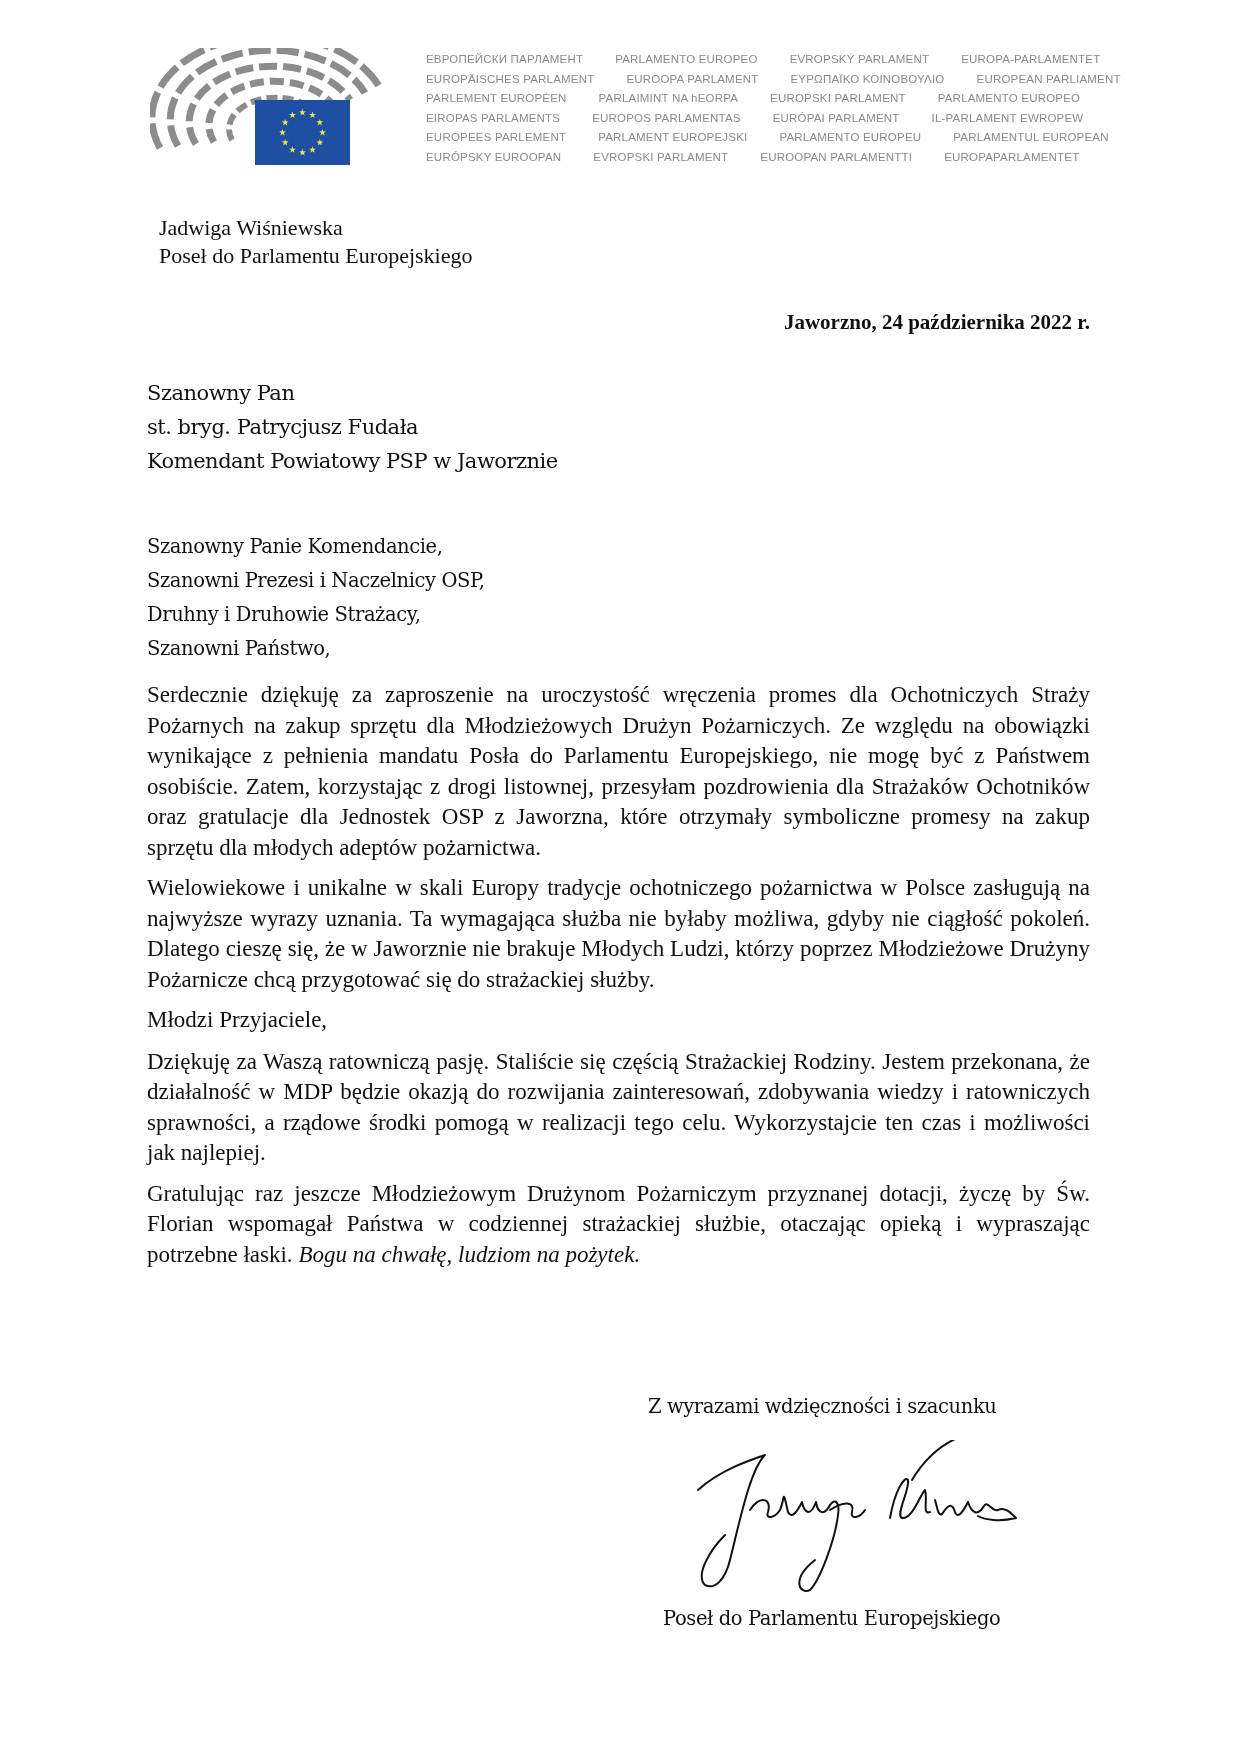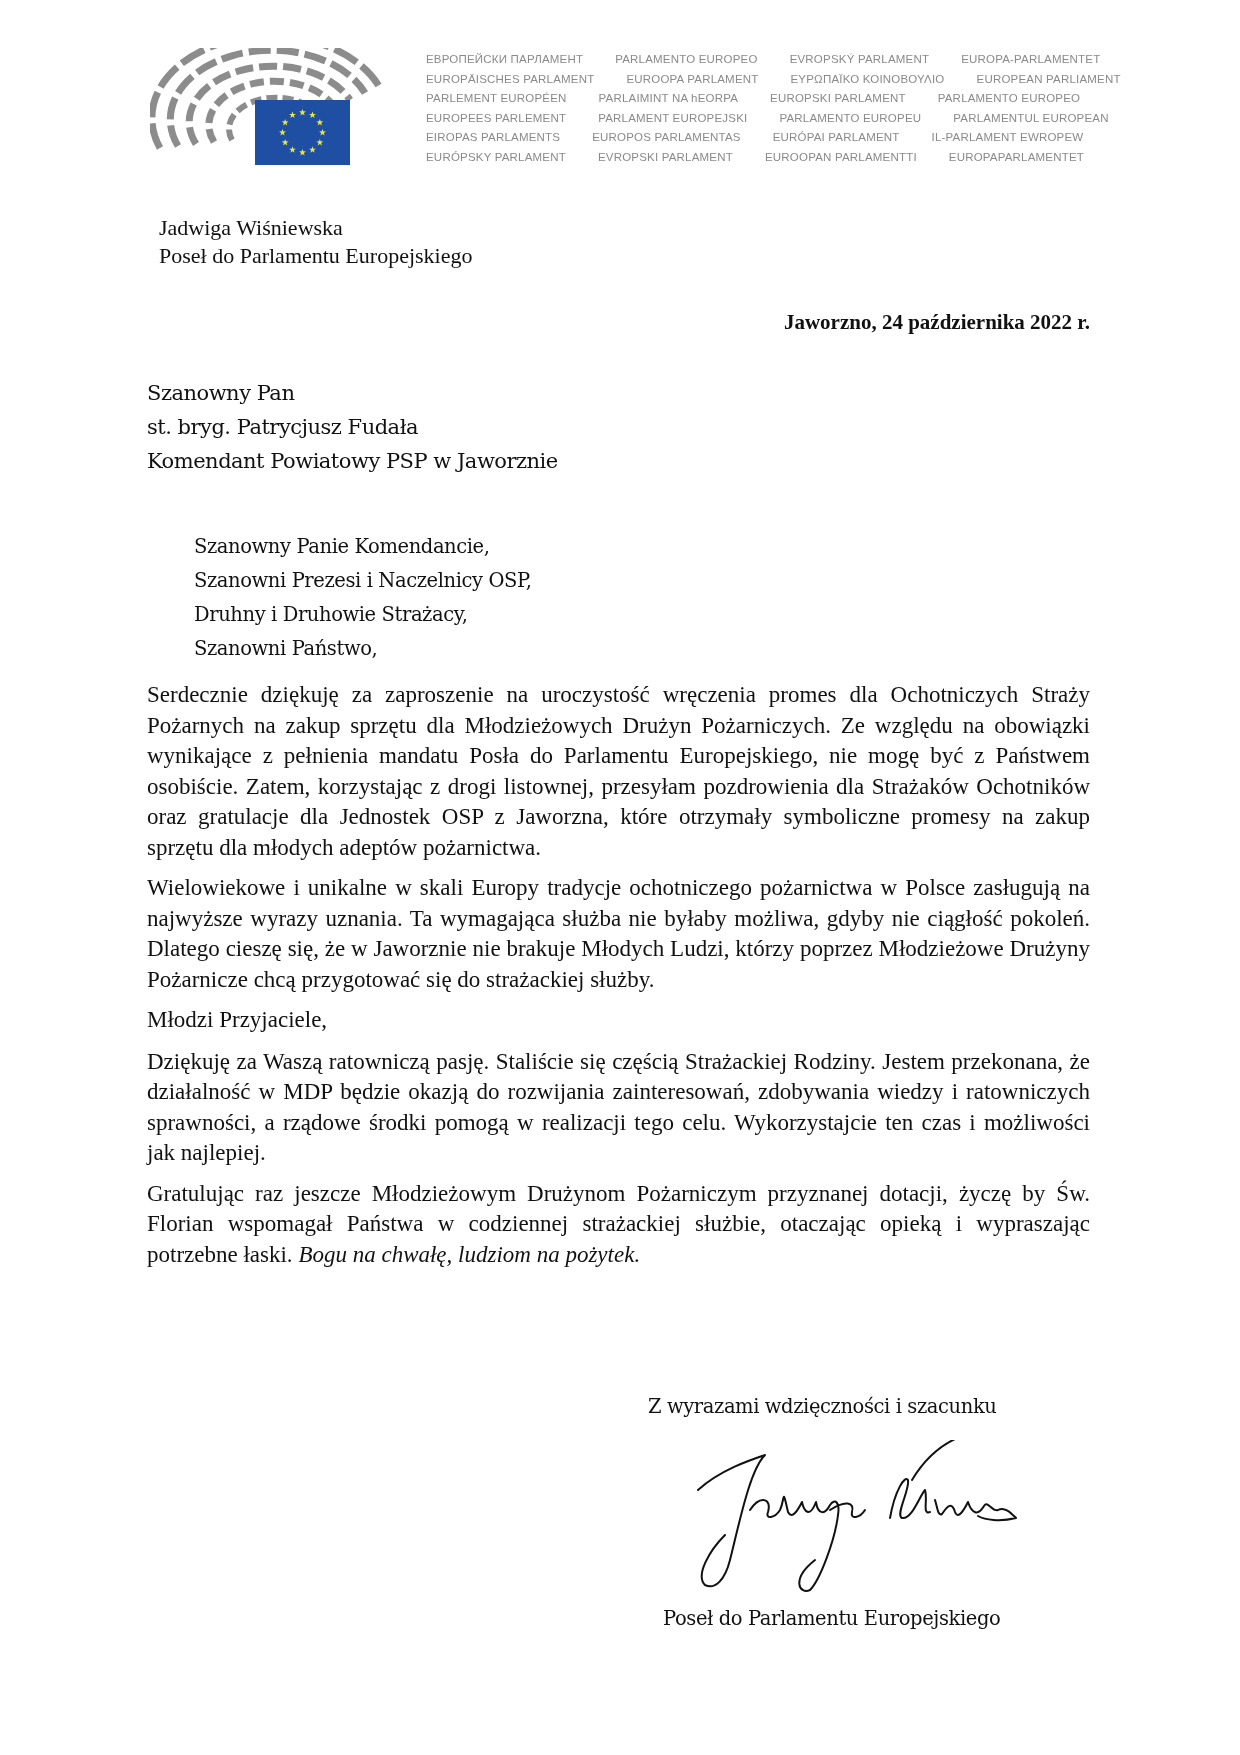--- a/index.html
+++ b/index.html
@@ -11,21 +11,21 @@
                font-family: "Liberation Sans", sans-serif; font-size: 11.5px;
                color: #8a8a8a; letter-spacing: 0.2px; text-align: center; line-height: 19.6px; }
   .lang-row span { margin: 0 16px; white-space: nowrap; }
   .sender { position: absolute; left: 159px; top: 214px; font-family: Liberation Serif, serif;
             font-size: 22px; line-height: 28px; }
   .date { position: absolute; right: 150px; top: 310px; font-family: "Liberation Serif", serif;
           font-size: 21px; font-weight: bold; }
   .recipient { position: absolute; left: 147px; top: 376px; font-family: "DejaVu Serif", serif;
                font-size: 21px; line-height: 34px; letter-spacing: -0.5px; }
   .salutations { position: absolute; left: 147px; top: 530px; font-family: "DejaVu Serif", serif;
-                 font-size: 19.5px; line-height: 34px; letter-spacing: -0.4px; margin-left: 47px; }
+                 font-size: 19.5px; line-height: 34px; letter-spacing: -0.4px; }
   .body { position: absolute; left: 147px; top: 680px; width: 943px;
           font-family: "Liberation Serif", serif; font-size: 23px; line-height: 30.5px; }
   .body p { margin: 0 0 10px 0; text-align: justify; }
   .body p.greeting { margin-bottom: 11px; }
   .body em { font-style: italic; }
   .closing { position: absolute; left: 648px; top: 1395px; font-family: "DejaVu Serif", serif;
              font-size: 19.5px; letter-spacing: -0.4px; }
   .signature { position: absolute; left: 680px; top: 1440px; width: 340px; height: 170px; }
   .sig-title { position: absolute; left: 663px; top: 1607px; font-family: "DejaVu Serif", serif;
                font-size: 19.5px; letter-spacing: -0.4px; }
@@ -55,23 +55,23 @@
         <path d="M135.18 90.90L136.03 93.34L138.60 93.39L136.55 94.94L137.30 97.41L135.18 95.94L133.06 97.41L133.81 94.94L131.76 93.39L134.33 93.34Z"></path>
         <path d="M132.50 80.90L133.35 83.34L135.92 83.39L133.87 84.94L134.62 87.41L132.50 85.94L130.38 87.41L131.13 84.94L129.08 83.39L131.65 83.34Z"></path>
         <path d="M135.18 70.90L136.03 73.34L138.60 73.39L136.55 74.94L137.30 77.41L135.18 75.94L133.06 77.41L133.81 74.94L131.76 73.39L134.33 73.34Z"></path>
         <path d="M142.50 63.58L143.35 66.01L145.92 66.07L143.87 67.62L144.62 70.09L142.50 68.62L140.38 70.09L141.13 67.62L139.08 66.07L141.65 66.01Z"></path>
       </g>
   </svg>
   <div class="languages" id="lang-block">
       <div class="lang-row"><span>ЕВРОПЕЙСКИ ПАРЛАМЕНТ</span><span>PARLAMENTO EUROPEO</span><span>EVROPSKÝ PARLAMENT</span><span>EUROPA-PARLAMENTET</span></div>
       <div class="lang-row"><span>EUROPÄISCHES PARLAMENT</span><span>EUROOPA PARLAMENT</span><span>ΕΥΡΩΠΑΪΚΟ ΚΟΙΝΟΒΟΥΛΙΟ</span><span>EUROPEAN PARLIAMENT</span></div>
       <div class="lang-row"><span>PARLEMENT EUROPÉEN</span><span>PARLAIMINT NA hEORPA</span><span>EUROPSKI PARLAMENT</span><span>PARLAMENTO EUROPEO</span></div>
+      <div class="lang-row"><span>EIROPAS PARLAMENTS</span><span>EUROPOS PARLAMENTAS</span><span>EURÓPAI PARLAMENT</span><span>IL-PARLAMENT EWROPEW</span></div>
       <div class="lang-row"><span>EUROPEES PARLEMENT</span><span>PARLAMENT EUROPEJSKI</span><span>PARLAMENTO EUROPEU</span><span>PARLAMENTUL EUROPEAN</span></div>
-      <div class="lang-row"><span>EIROPAS PARLAMENTS</span><span>EUROPOS PARLAMENTAS</span><span>EURÓPAI PARLAMENT</span><span>IL-PARLAMENT EWROPEW</span></div>
-      <div class="lang-row"><span>EURÓPSKY PARLAMENT</span><span>EVROPSKI PARLAMENT</span><span>EUROOPAN PARLAMENTTI</span><span>EUROPAPARLAMENTET</span></div>
+      <div class="lang-row"><span>EURÓPSKY EUROOPAN</span><span>EVROPSKI PARLAMENT</span><span>EUROOPAN PARLAMENTTI</span><span>EUROPAPARLAMENTET</span></div>
     </div>
 </div>
 
 <div class="sender">
   <div>Jadwiga Wiśniewska</div>
   <div>Poseł do Parlamentu Europejskiego</div>
 </div>
 
 <div class="date">Jaworzno, 24 października 2022 r.</div>
 

